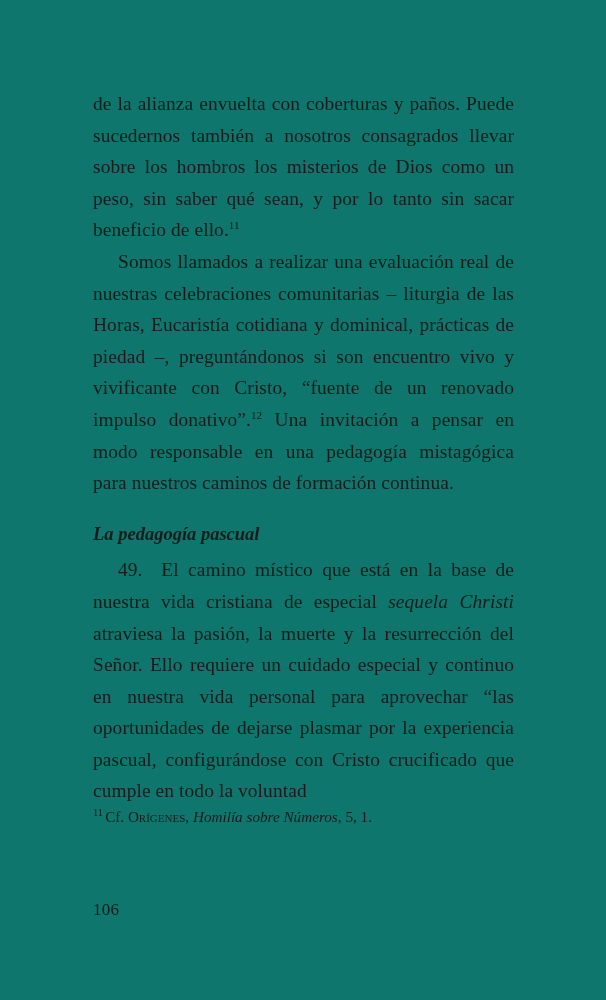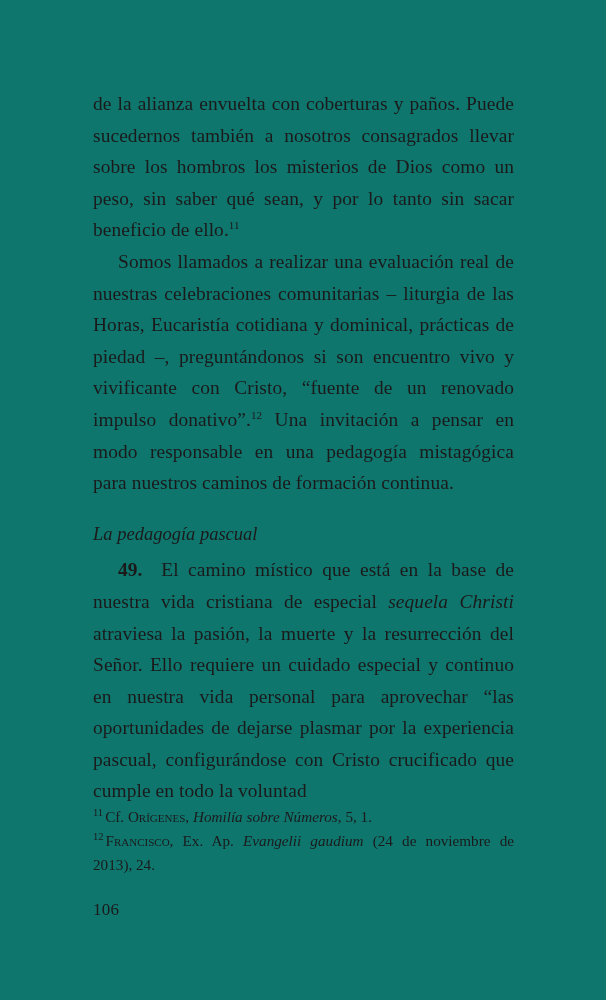--- a/index.html
+++ b/index.html
@@ -43,28 +43,28 @@
   }
   sup.fn {
     font-size: 11px;
     vertical-align: super;
     line-height: 0;
   }
   .section-heading {
     margin: 0;
     font-size: 18.5px;
     font-style: italic;
-    font-weight: normal;
+    font-weight: bold;
     line-height: 31.6px;
     padding-top: 20px;
     padding-bottom: 4px;
     text-align: left;
   }
   .para-num {
-    font-weight: bold;
+    font-weight: normal;
   }
   .gap-before {
     margin-top: 0px;
   }
   .footnotes {
     position: absolute;
     left: 93px;
     top: 805px;
     width: 421px;
   }
@@ -107,18 +107,17 @@
     <p class="body-par indent"><span>Somos llamados a realizar una evaluación real de nuestras celebraciones comunitarias – liturgia de las Horas, Eucaristía cotidiana y dominical, prácticas de piedad –, preguntándonos si son encuentro vivo y vivificante con Cristo, “fuente de un renovado impulso donativo”.</span><sup class="fn">12</sup><span> Una invitación a pensar en modo responsable en una pedagogía mistagógica para nuestros caminos de formación continua.</span></p>
 
     <h2 class="section-heading">La pedagogía pascual</h2>
 
     <p class="body-par indent gap-before"><span class="para-num">49.</span>&nbsp; <span>El camino místico que está en la base de nuestra vida cristiana de especial </span><span class="ital">sequela Christi</span><span> atraviesa la pasión, la muerte y la resurrección del Señor. Ello requiere un cuidado especial y continuo en nuestra vida personal para aprovechar “las oportunidades de dejarse plasmar por la experiencia pascual, configurándose con Cristo crucificado que cumple en todo la voluntad</span></p>
 
   </div>
 
   <div class="footnotes">
     <p class="fn-line"><span class="fn-mark">11</span><span>Cf. </span><span class="smallcaps">Orígenes</span><span>, </span><span class="ital">Homilía sobre Números</span><span>, 5, 1.</span></p>
-    <p class="fn-line"><span class="fn-mark">12</span><span></span><span class="smallcaps">Francisco</span><span>, Ex. Ap. </span><span class="ital">Evangelii gaudium</span><span> (24 de noviembre de 2013), 24.</span></p>
   </div>
 
   <div class="folio">106</div>
 
 </div>
 
 </body></html>

